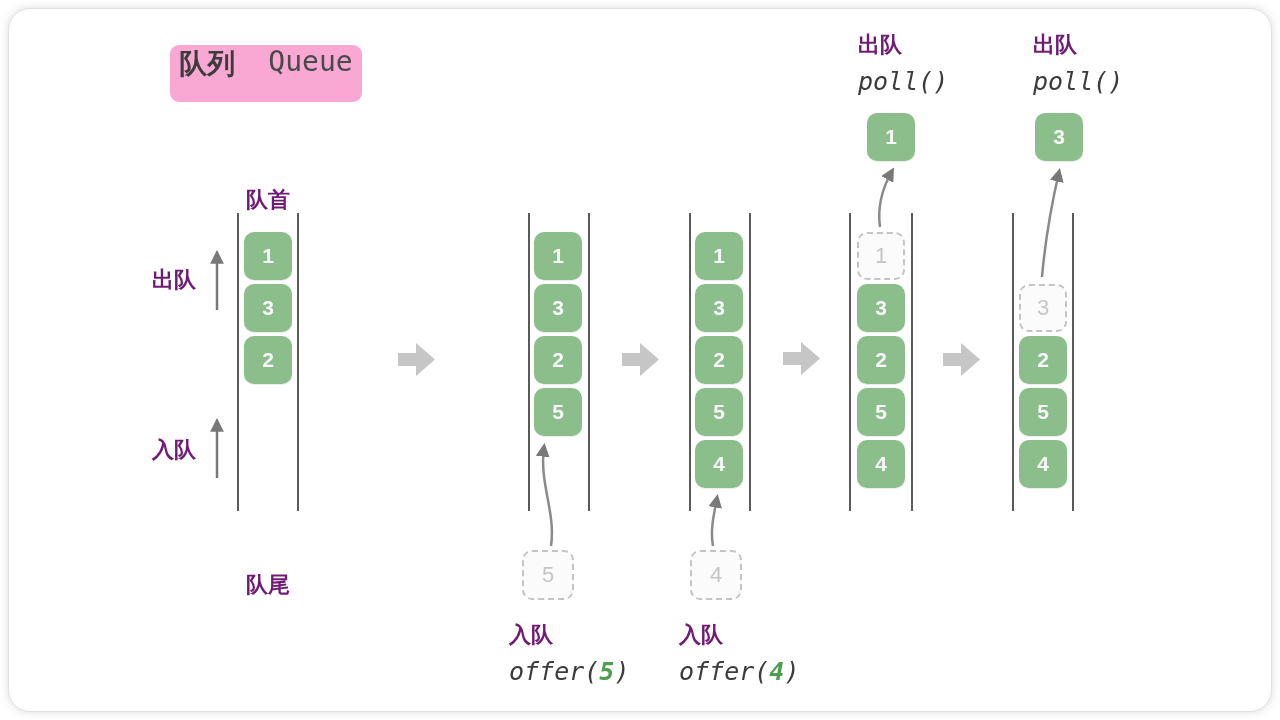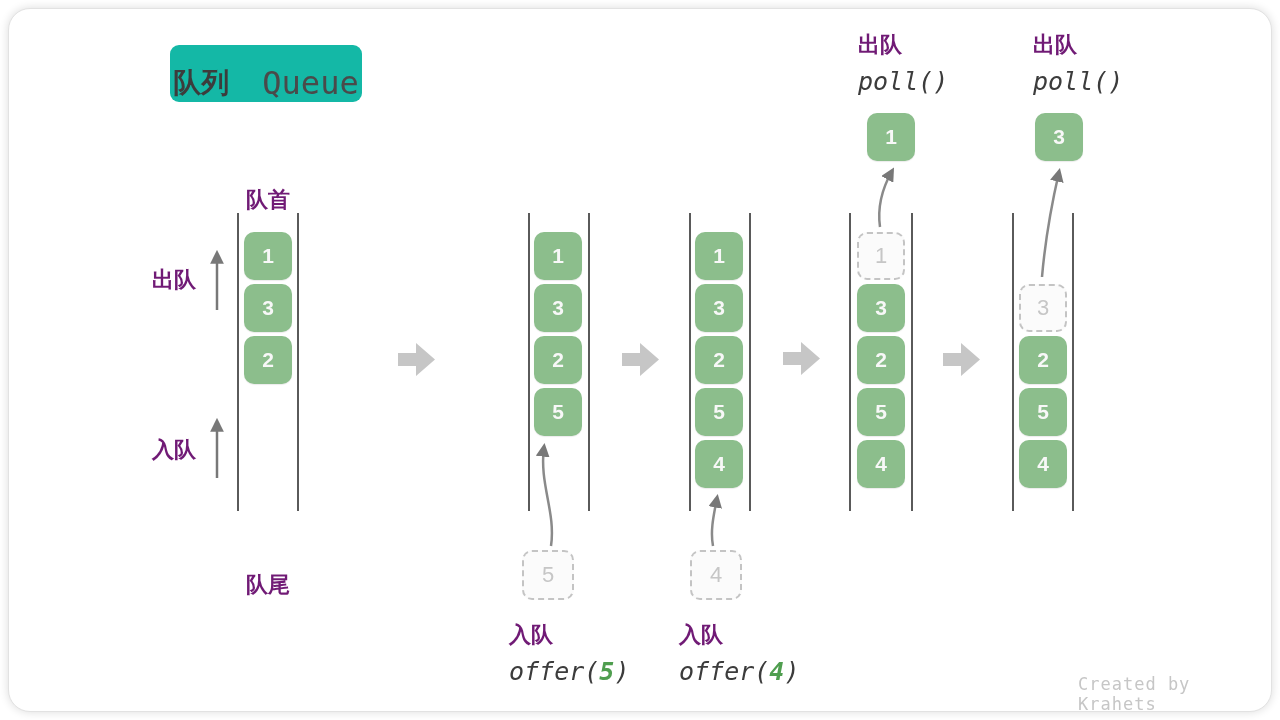--- a/index.html
+++ b/index.html
@@ -1,21 +1,21 @@
 <!DOCTYPE html>
 <html><head>
 <meta charset="utf-8">
 <style>
   html,body{margin:0;padding:0;background:#ffffff;}
   .canvas{position:relative;width:1280px;height:720px;font-family:"Liberation Sans",sans-serif;color:#3c3c3c;overflow:hidden;}
   .card{position:absolute;left:8px;top:8px;right:8px;bottom:8px;background:#ffffff;border:1px solid #e2e2e2;border-radius:22px;box-shadow:0 0 10px rgba(0,0,0,0.14);}
   .abs{position:absolute;}
-  .title-box{left:170px;top:45px;width:192px;height:57px;background:#14b8a6;border-radius:9px;display:flex;align-items:flex-end;justify-content:center;gap:1px;}
+  .title-box{left:170px;top:45px;width:192px;height:57px;background:#f9a8d4;border-radius:9px;display:flex;align-items:flex-start;justify-content:center;gap:1px;}
   .title-zh{font-size:28px;font-weight:700;color:#3c3c3c;}
-  .title-en{font-family:"DejaVu Sans Mono",monospace;font-size:32px;color:#4a4a4a;margin-left:32px;}
+  .title-en{font-family:"DejaVu Sans Mono",monospace;font-size:28px;color:#4a4a4a;margin-left:32px;}
   .lbl{font-size:22px;font-weight:700;color:#701a75;}
   .lbl-center{width:62px;text-align:center;margin-top:30px;}
   .mono{font-family:"DejaVu Sans Mono",monospace;font-size:25px;color:#3c3c3c;font-style:italic;}
   .wall{width:2px;background:#5a5a5a;top:213px;height:298px;}
   .qbox{width:48px;height:48px;border-radius:10px;background:#8cbe8c;color:#f8f8f8;font-size:21px;font-weight:700;display:flex;align-items:center;justify-content:center;box-shadow:0 1px 1px rgba(0,0,0,0.08);}
   .qbox-dashed{width:48px;height:48px;border-radius:10px;border:2px dashed #c4c4c4;background:#fbfbfb;color:#c6c6c6;font-size:22px;font-weight:400;display:flex;align-items:center;justify-content:center;box-sizing:border-box;}
   .op-group{display:flex;flex-direction:column;gap:7px;}
   .arg-green{color:#4f9e4f;font-weight:700;}
   .watermark{font-family:"DejaVu Sans Mono",monospace;font-size:17px;color:#c6c6c6;letter-spacing:1px;}
   svg.overlay{position:absolute;left:0;top:0;pointer-events:none;}
@@ -115,14 +115,13 @@
       </marker>
     </defs>
     <path d="M217,310 L217,254" stroke="#787878" stroke-width="2.5" fill="none" marker-end="url(#ah)"></path>
     <path d="M217,478 L217,422" stroke="#787878" stroke-width="2.5" fill="none" marker-end="url(#ah)"></path>
     <path d="M551,546 C556,512 539,484 544,447" stroke="#8a8a8a" stroke-width="2.5" fill="none" marker-end="url(#ah)"></path>
     <path d="M713,546 C710,530 714,514 717,498" stroke="#8a8a8a" stroke-width="2.5" fill="none" marker-end="url(#ah)"></path>
     <path d="M880,227 C877,206 883,187 892,171" stroke="#8a8a8a" stroke-width="2.5" fill="none" marker-end="url(#ah)"></path>
     <path d="M1042,277 C1045,242 1051,207 1059,172" stroke="#8a8a8a" stroke-width="2.5" fill="none" marker-end="url(#ah)"></path>
   </svg>
 
-  <div class="abs watermark" style="left:1078px;top:674px;">Created by Krahets</div>
 </div>
 
 </body></html>

